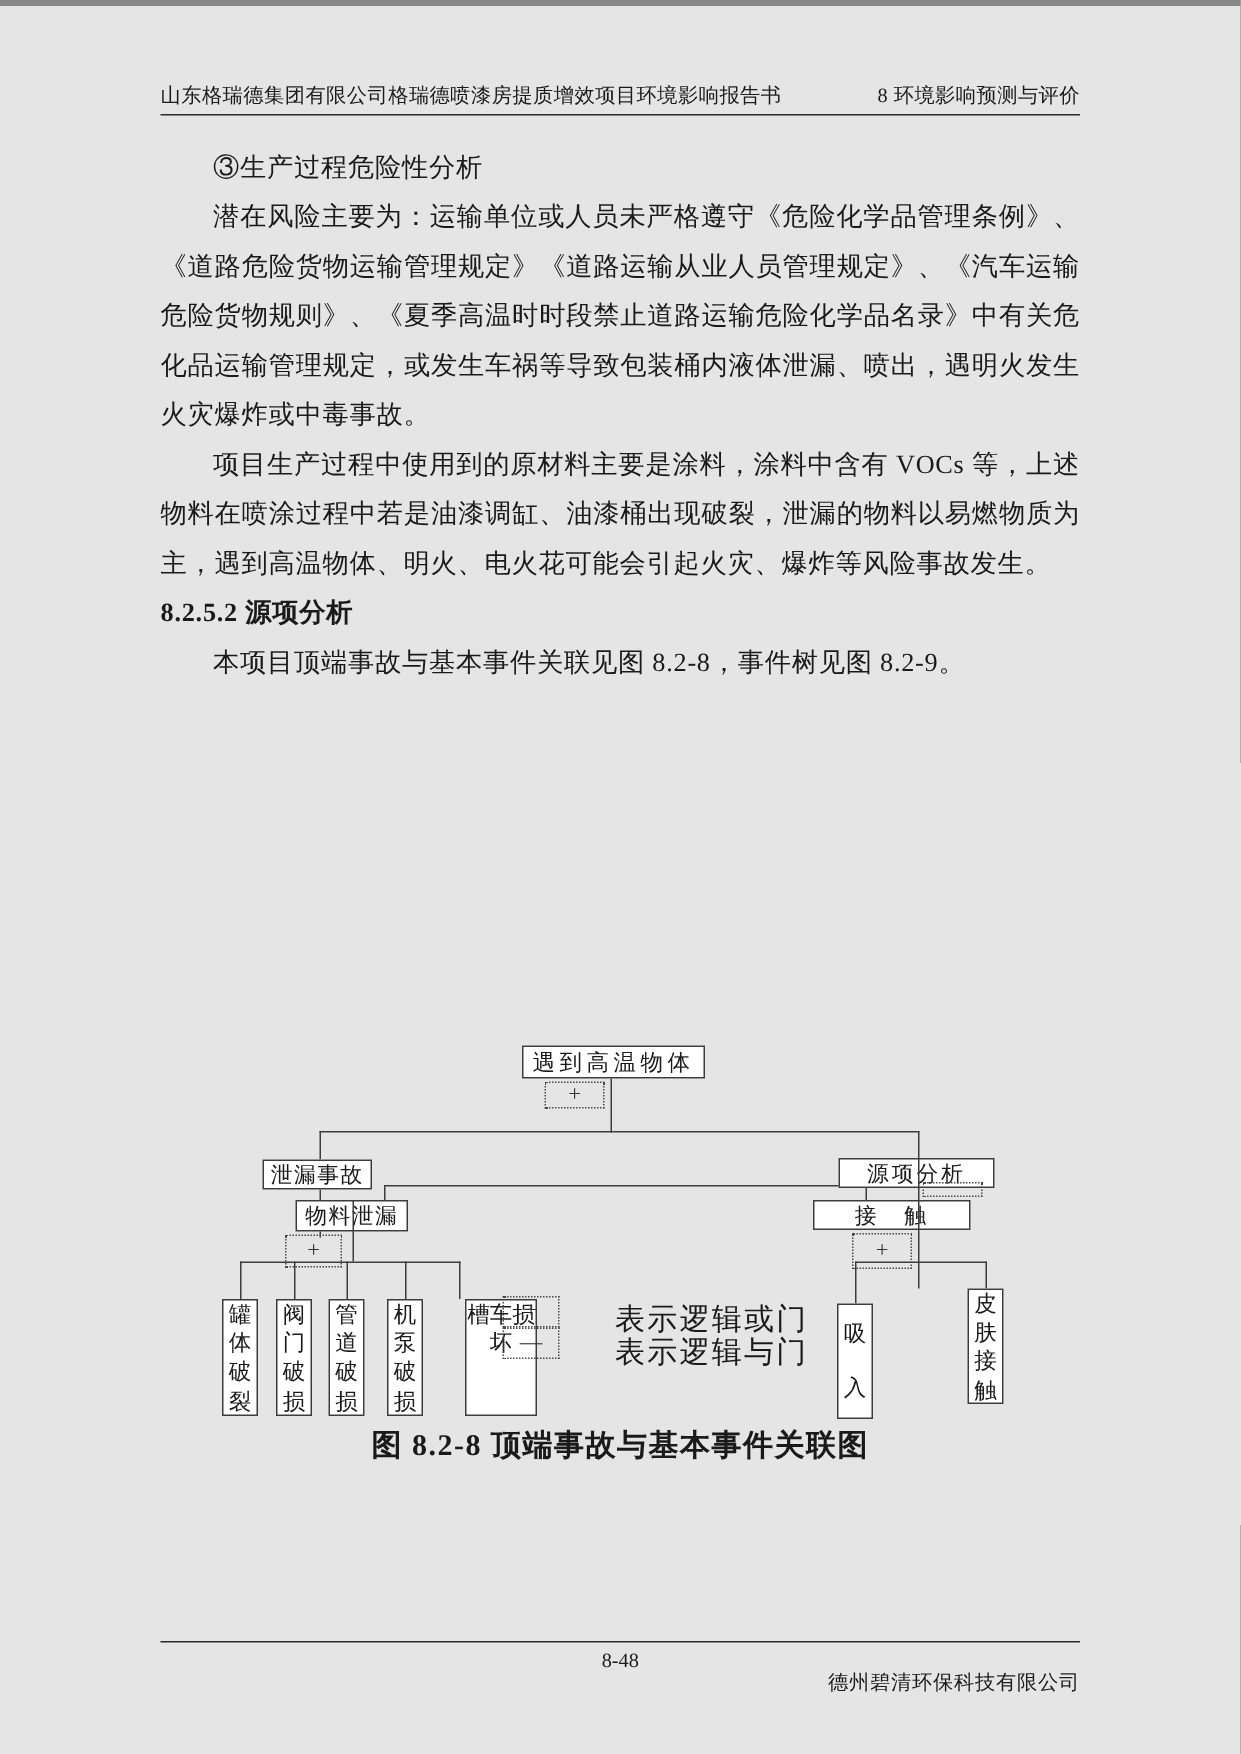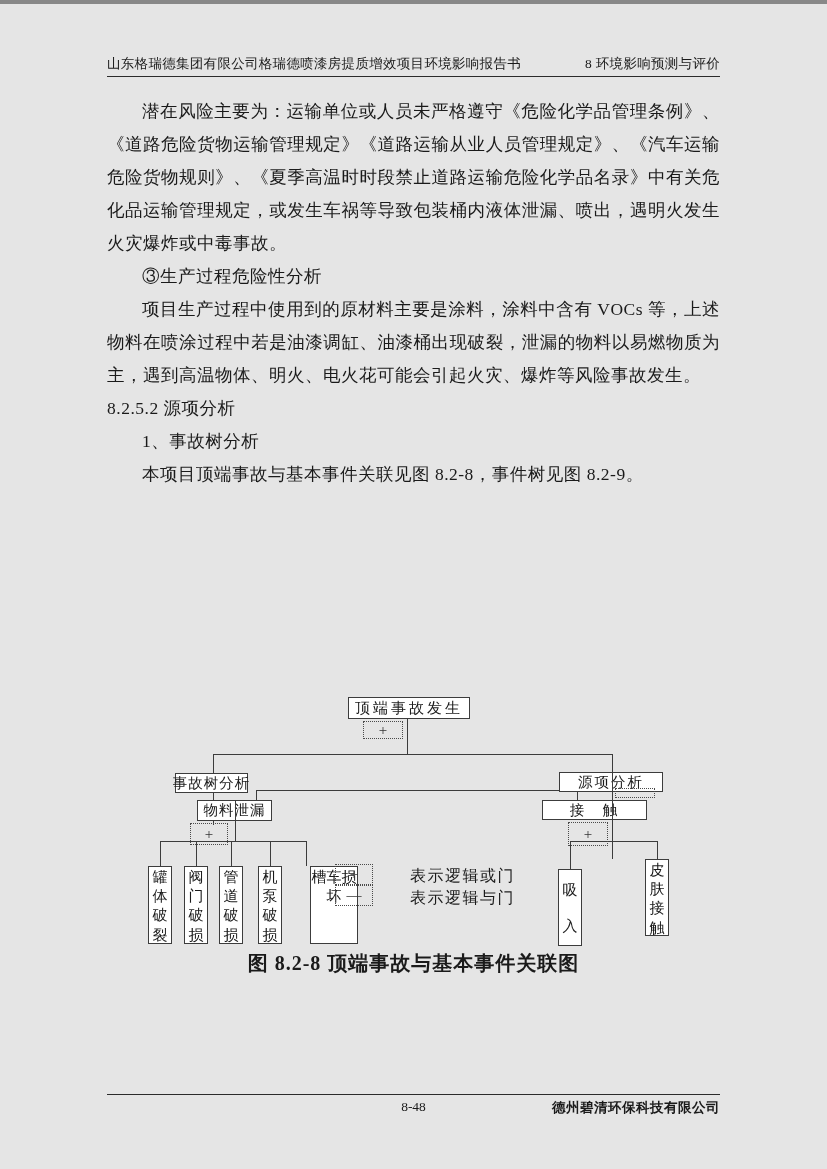--- a/index.html
+++ b/index.html
@@ -15,21 +15,21 @@
     border-bottom:1.6px solid #2b2b2b;font-size:13.5px;letter-spacing:.3px;
     padding-bottom:3px;box-sizing:border-box;
   }
   
   .content{position:absolute;left:107px;top:91px;width:613px;}
   .para{
     margin:0;font-size:17.5px;line-height:33px;letter-spacing:.5px;
     text-align:justify;text-indent:2em;
   }
   .h-bold{
-    margin:0;font-size:17.5px;line-height:33px;font-weight:normal;
+    margin:0;font-size:17.5px;line-height:33px;font-weight:bold;
     text-indent:0;letter-spacing:.5px;
   }
   .p7{position:absolute;left:107px;top:966px;width:613px;}
   
   .fig{position:absolute;left:0;top:0;width:827px;height:1169px;pointer-events:none;}
   .node{
     position:absolute;box-sizing:border-box;border:1.2px solid #3c3c3c;
     background:#fff;display:flex;align-items:center;justify-content:center;
     font-size:14.5px;z-index:2;letter-spacing:2px;white-space:nowrap;
   }
@@ -41,49 +41,48 @@
   .vbox.two{line-height:36px;padding-top:2px;}
   .gate{
     position:absolute;box-sizing:border-box;border:1.2px dotted #4a4a4a;
     background:transparent;display:flex;align-items:center;justify-content:center;
     font-size:15px;color:#333;z-index:3;line-height:1;
   }
   .ln{position:absolute;background:#3c3c3c;z-index:1;}
   .ln.top{z-index:3;}
   .lv{width:1.3px;}
   .lh{height:1.3px;}
-  .legend-label{position:absolute;font-size:16px;letter-spacing:1.5px;z-index:2;}
+  .legend-label{position:absolute;font-size:20px;letter-spacing:1.5px;z-index:2;}
   .caption{
     position:absolute;left:107px;top:946px;width:613px;text-align:center;
     font-weight:bold;font-size:20px;letter-spacing:1px;
   }
   
   .footer{
     position:absolute;left:107px;top:1090px;width:613px;
     border-top:1.2px solid #2b2b2b;font-size:13.5px;height:24px;
   }
   .footer .pagenum{position:absolute;left:0;width:100%;text-align:center;top:4px;}
-  .footer .company{position:absolute;right:0;top:4px;letter-spacing:.5px;font-weight:bold;}
+  .footer .company{position:absolute;right:0;top:18px;letter-spacing:.5px;}
 </style>
 </head>
 <body>
 
 <div id="page">
 
   <div class="header">
     <span>山东格瑞德集团有限公司格瑞德喷漆房提质增效项目环境影响报告书</span>
     <span>8 环境影响预测与评价</span>
   </div>
 
   <div class="content">
+    <p class="para">③生产过程危险性分析</p>
     <p class="para">潜在风险主要为：运输单位或人员未严格遵守《危险化学品管理条例》、《道路危险货物运输管理规定》《道路运输从业人员管理规定》、《汽车运输危险货物规则》、《夏季高温时时段禁止道路运输危险化学品名录》中有关危化品运输管理规定，或发生车祸等导致包装桶内液体泄漏、喷出，遇明火发生火灾爆炸或中毒事故。</p>
-    <p class="para">③生产过程危险性分析</p>
     <p class="para">项目生产过程中使用到的原材料主要是涂料，涂料中含有 VOCs 等，上述物料在喷涂过程中若是油漆调缸、油漆桶出现破裂，泄漏的物料以易燃物质为主，遇到高温物体、明火、电火花可能会引起火灾、爆炸等风险事故发生。</p>
     <p class="h-bold">8.2.5.2 源项分析</p>
-    <p class="para">1、事故树分析</p>
     <p class="para">本项目顶端事故与基本事件关联见图 8.2-8，事件树见图 8.2-9。</p>
   </div>
 
   <div class="fig">
 
     <div class="ln lv" style="left:407px;top:713px;height:38px;"></div>
     <div class="ln lh" style="left:213px;top:750px;width:400px;"></div>
     <div class="ln lv" style="left:213px;top:750px;height:19px;"></div>
     <div class="ln lv top" style="left:612px;top:750px;height:105px;"></div>
     <div class="ln lv" style="left:213px;top:788px;height:8px;"></div>
@@ -95,22 +94,22 @@
     <div class="ln lh" style="left:160px;top:837px;width:147px;"></div>
     <div class="ln lv" style="left:160px;top:837px;height:25px;"></div>
     <div class="ln lv" style="left:196px;top:837px;height:25px;"></div>
     <div class="ln lv" style="left:231px;top:837px;height:25px;"></div>
     <div class="ln lv" style="left:270px;top:837px;height:25px;"></div>
     <div class="ln lv" style="left:306px;top:837px;height:25px;"></div>
     <div class="ln lh" style="left:570px;top:837px;width:88px;"></div>
     <div class="ln lv" style="left:570px;top:837px;height:28px;"></div>
     <div class="ln lv" style="left:657px;top:837px;height:18px;"></div>
 
-    <div class="node" style="left:348px;top:693px;width:122px;height:22px;font-size:15px;letter-spacing:3px;">顶端事故发生</div>
-    <div class="node" style="left:175px;top:769px;width:73px;height:20px;letter-spacing:1px;">事故树分析</div>
+    <div class="node" style="left:348px;top:693px;width:122px;height:22px;font-size:15px;letter-spacing:3px;">遇到高温物体</div>
+    <div class="node" style="left:175px;top:769px;width:73px;height:20px;letter-spacing:1px;">泄漏事故</div>
     <div class="node" style="left:559px;top:768px;width:104px;height:20px;">源项分析</div>
     <div class="node" style="left:197px;top:796px;width:75px;height:21px;letter-spacing:1px;">物料泄漏</div>
     <div class="node" style="left:542px;top:796px;width:105px;height:20px;">接　触</div>
 
     <div class="gate" style="left:615px;top:784px;width:40px;height:10px;"></div>
 
     <div class="gate" style="left:363px;top:717px;width:40px;height:18px;">+</div>
     <div class="gate" style="left:190px;top:819px;width:38px;height:22px;">+</div>
     <div class="gate" style="left:568px;top:818px;width:40px;height:24px;">+</div>
 

